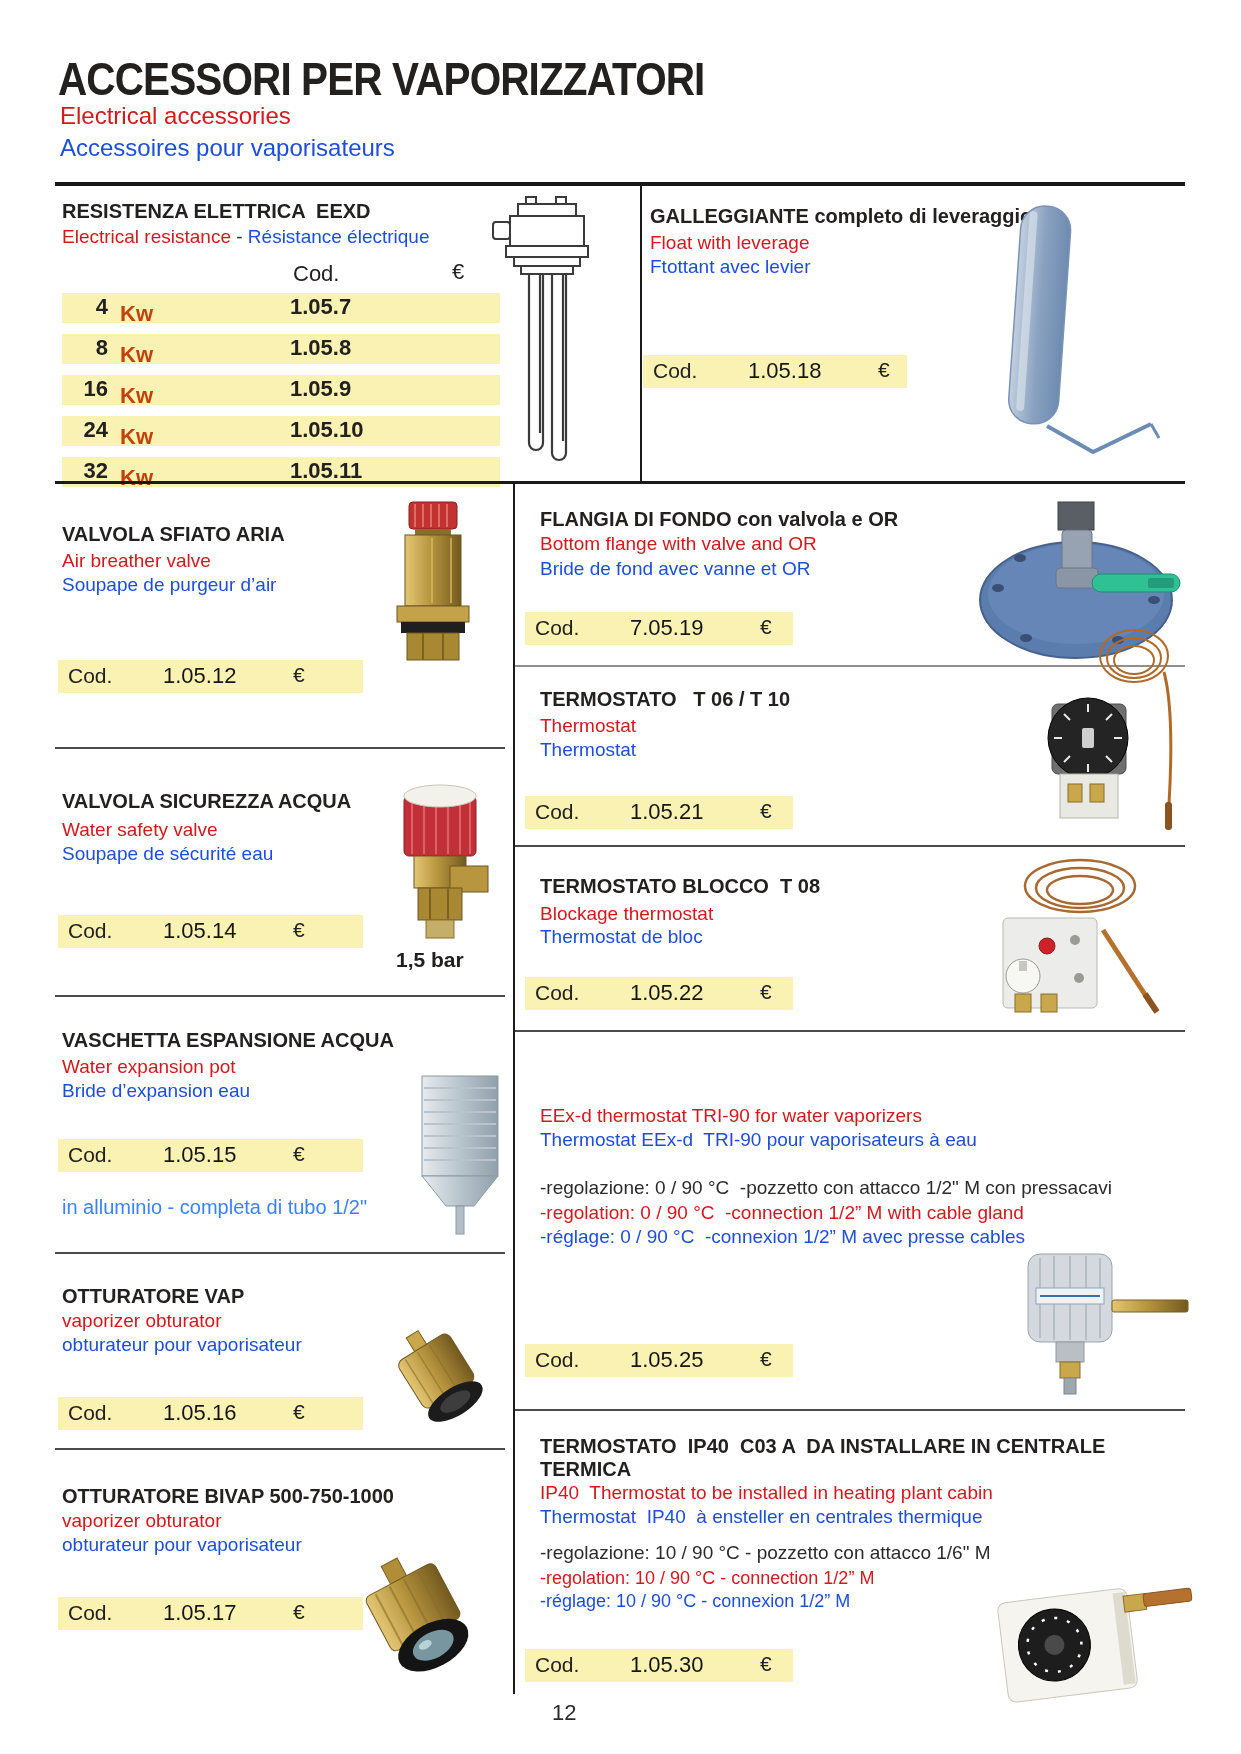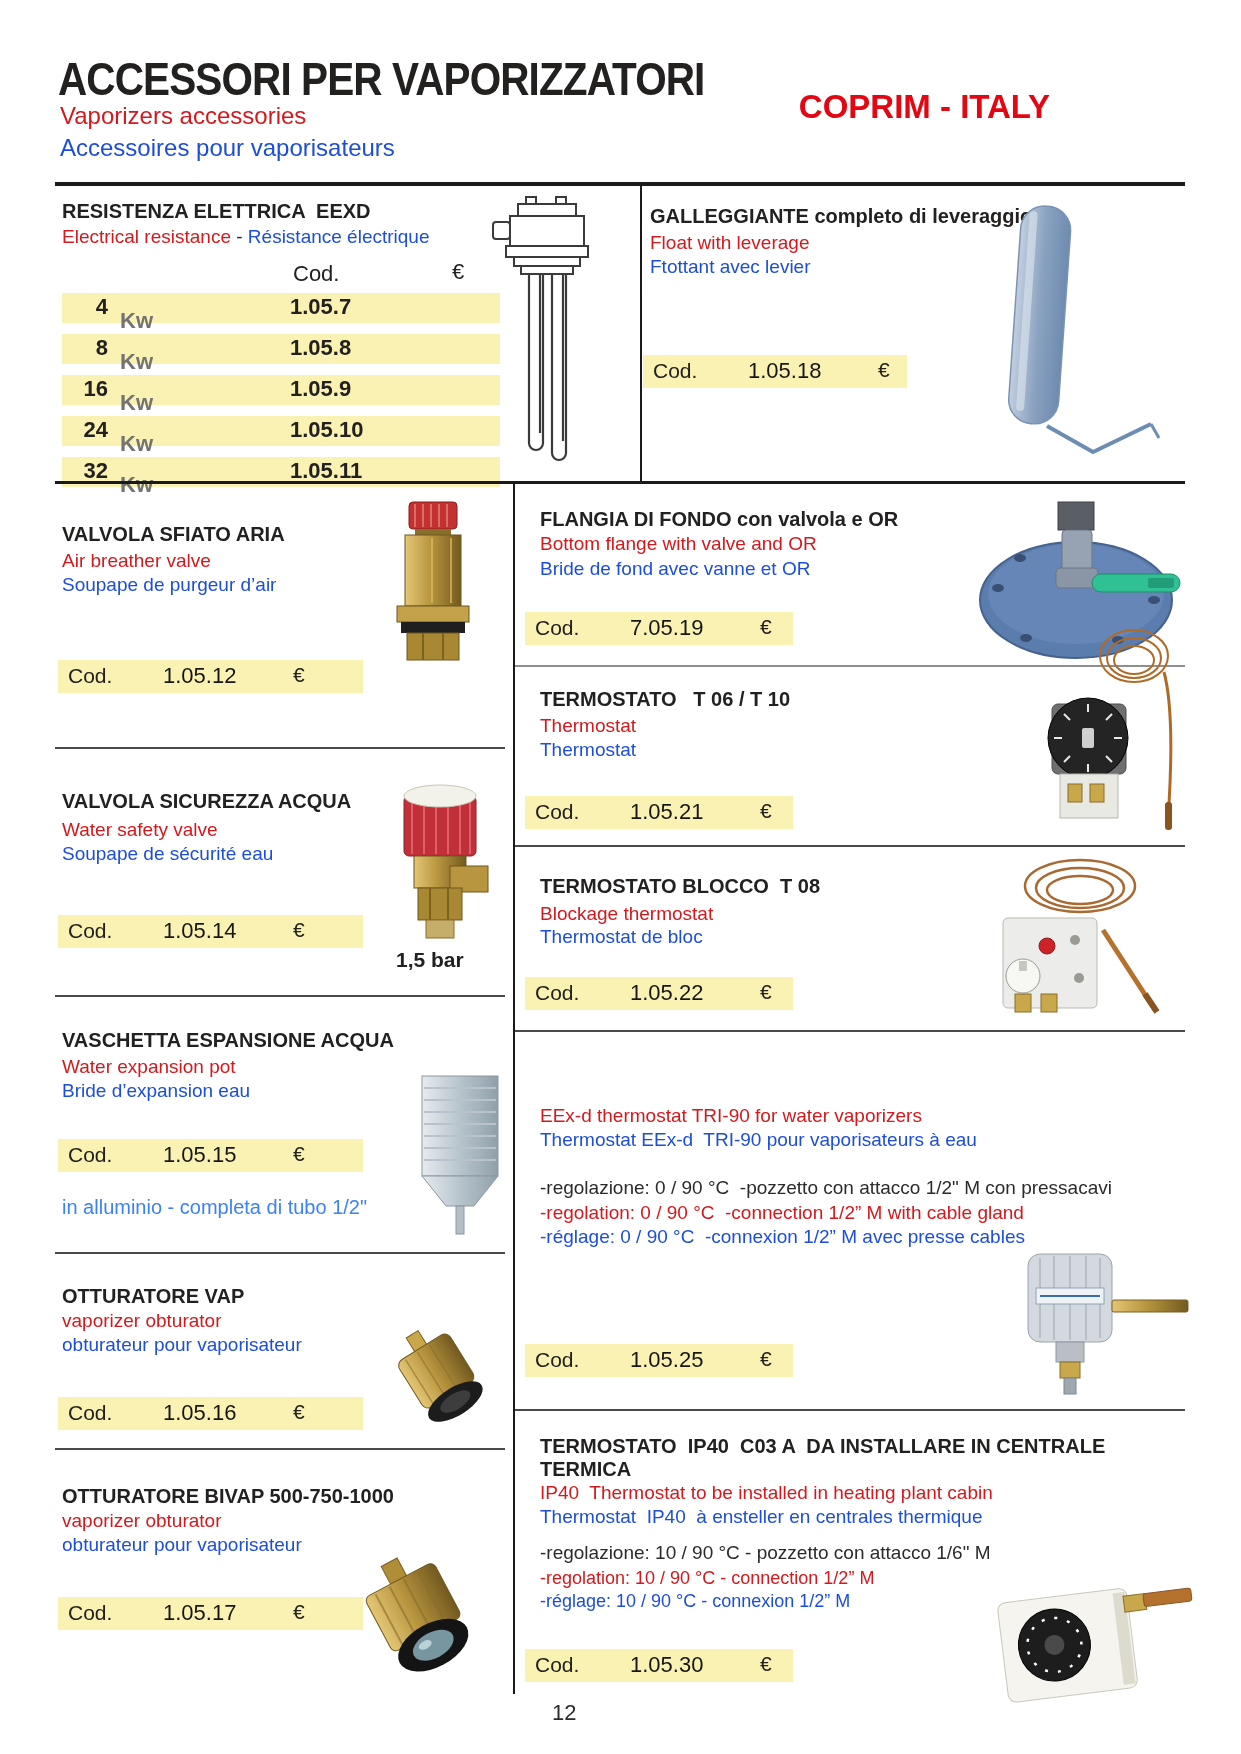--- a/index.html
+++ b/index.html
@@ -23,21 +23,21 @@
   .rule{position:absolute;background:#1a1a1a}
   .rule-grey{position:absolute;background:#8f8f8f}
   .rule-mid{position:absolute;background:#4a4a4a}
   .strip{position:absolute;background:#faf2b2;height:33px}
   .strip .sl{position:absolute;left:10px;top:4px;font-size:21px;color:#232020}
   .strip .sv{position:absolute;left:105px;top:3px;font-size:22px;font-weight:400;color:#161616}
   .strip .se{position:absolute;left:235px;top:3px;font-size:21px;color:#232020}
   .colhead{font-size:22px;color:#232020;white-space:pre}
   .krow{position:absolute;left:62px;width:438px;height:30px;background:#faf2b2}
   .krow .knum{position:absolute;left:2px;width:44px;text-align:right;font-size:22px;font-weight:700;color:#232020;top:1px}
-  .krow .kunit{position:absolute;left:58px;font-size:22px;font-weight:700;color:#737373;top:15px}
+  .krow .kunit{position:absolute;left:58px;font-size:22px;font-weight:700;color:#c2410c;top:8px}
   .krow .kcod{position:absolute;left:228px;font-size:22px;font-weight:700;color:#232020;top:1px}
   .pagenum{font-size:22px;color:#2b2b2b}
   svg{display:block}
 </style>
 </head>
 <body>
 
 <div class="page">
 
   <svg width="0" height="0" style="position:absolute">
@@ -54,23 +54,22 @@
       </linearGradient>
       <linearGradient id="steel" x1="0" y1="0" x2="1" y2="0">
         <stop offset="0" stop-color="#c2cfdf"></stop>
           <stop offset=".5" stop-color="#8aa2c0"></stop>
           <stop offset="1" stop-color="#6e8bb0"></stop>
       </linearGradient>
     </defs>
   </svg>
 
   <div class="abs main-title" style="left:58px;top:52px">ACCESSORI PER VAPORIZZATORI</div>
-  <div class="abs sub t-red" style="left:60px;top:102px">Vaporizers accessories</div>
+  <div class="abs sub t-red" style="left:60px;top:102px">Electrical accessories</div>
   <div class="abs sub t-green" style="left:60px;top:134px">Accessoires pour vaporisateurs</div>
-  <div class="abs brand" style="left:760px;top:88px">COPRIM - ITALY</div>
 
   <div class="rule" style="left:55px;top:182px;width:1130px;height:4px"></div>
 
   <div class="abs sec-title prew" style="left:62px;top:200px">RESISTENZA ELETTRICA  EEXD</div>
   <div class="abs desc pre" style="left:62px;top:226px"><span class="t-red">Electrical resistance</span><span class="t-black"> - </span><span class="t-green">Résistance électrique</span></div>
 
   <div class="abs colhead" style="left:293px;top:261px">Cod.</div>
   <div class="abs colhead" style="left:452px;top:259px">€</div>
 
   <div class="krow" style="top:293px">

